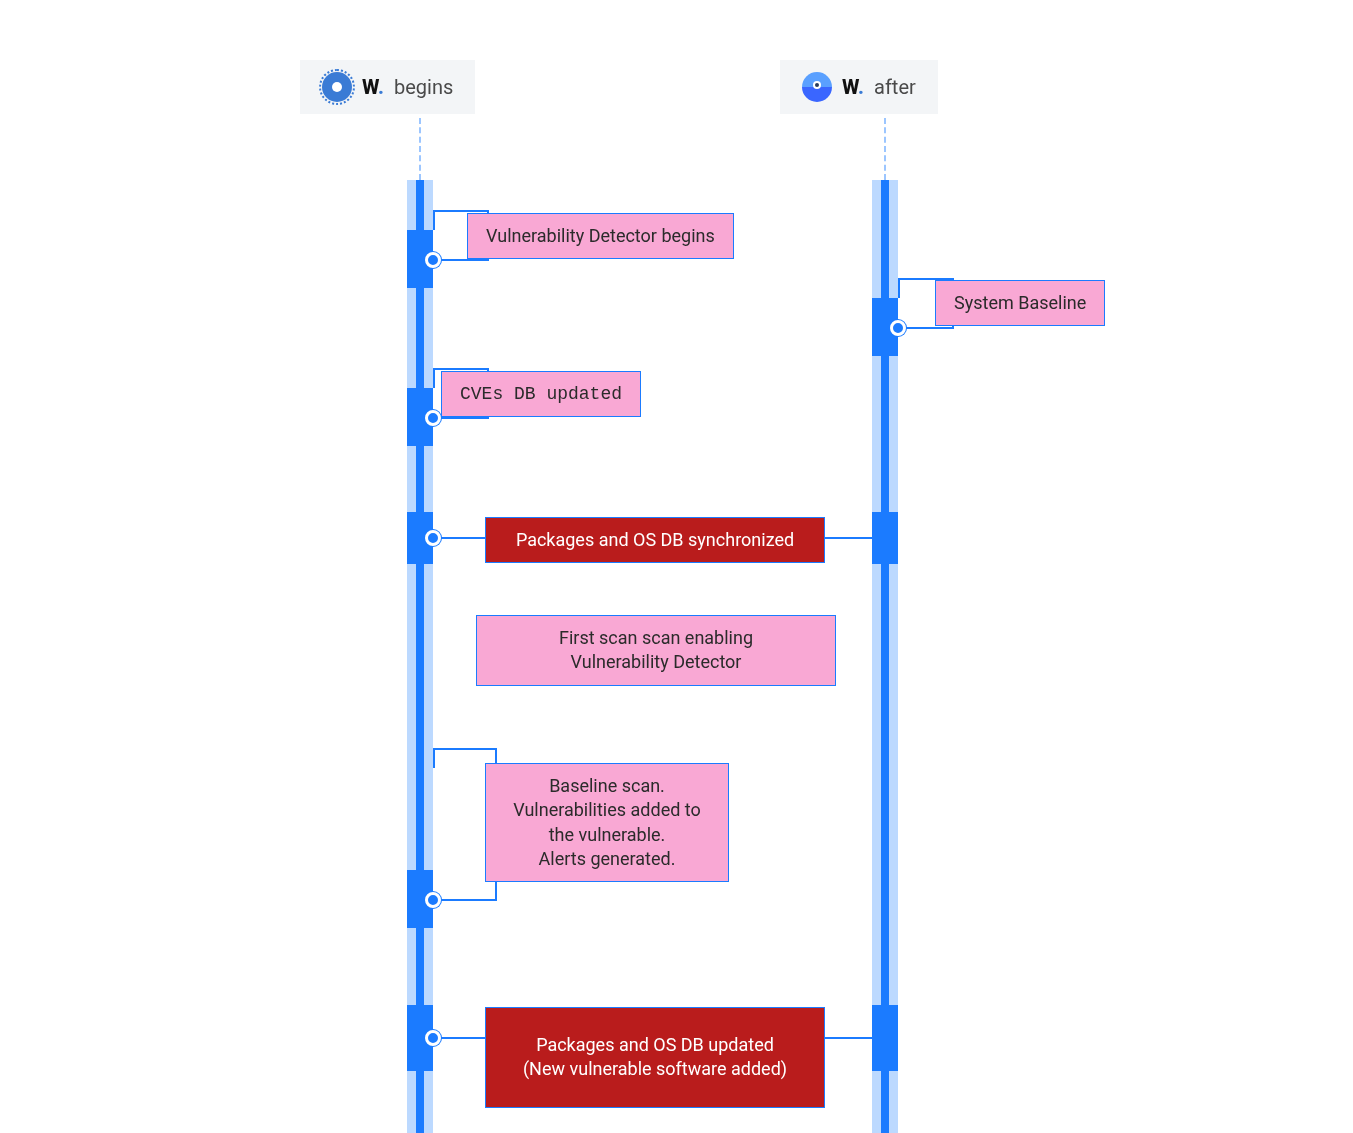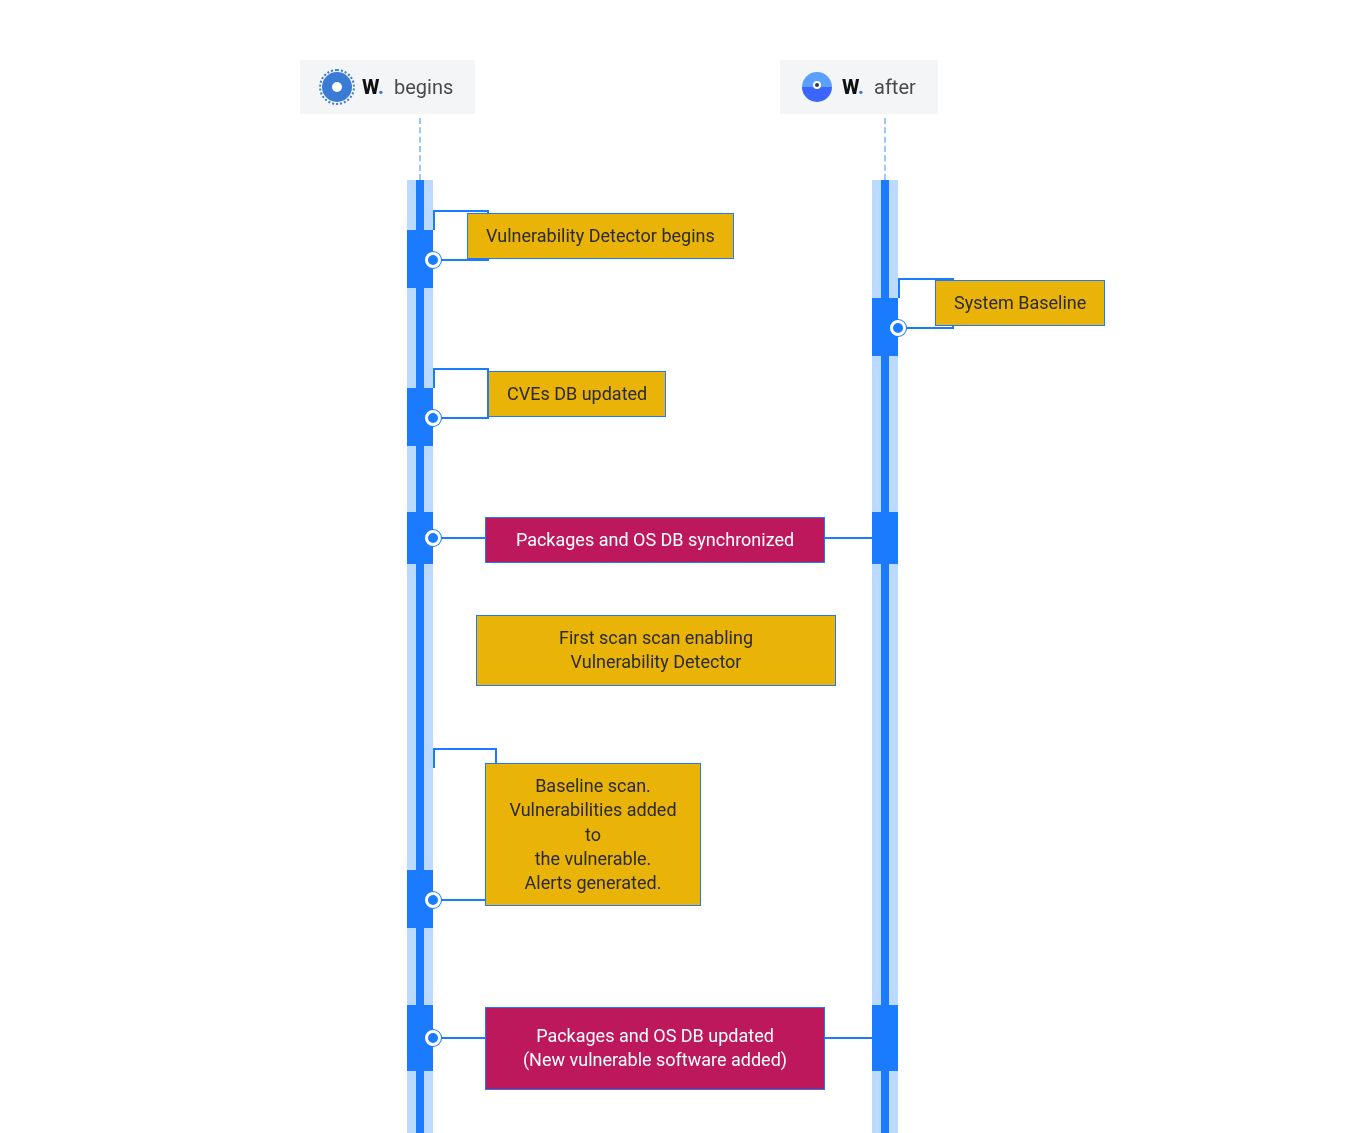--- a/index.html
+++ b/index.html
@@ -134,29 +134,29 @@
     background: #1b7bff;
     border: 3px solid #fff;
     border-radius: 50%;
     box-shadow: 0 0 0 1px #1b7bff;
   }
 
   
   .box {
     position: absolute;
     border: 1.5px solid #1b7bff;
-    background: #eab308;
+    background: #f9a8d4;
     color: #2b2b2b;
     font-size: 18px;
     padding: 10px 18px;
     text-align: center;
     line-height: 1.35;
   }
   .box.filled {
-    background: #be185d;
+    background: #b91c1c;
     color: #fff;
     border-color: #1b7bff;
   }
 </style>
 </head>
 <body>
 
 <div class="container">
 
   <div class="participant" style="left:300px;">
@@ -202,21 +202,21 @@
   <div class="box" style="left:935px; top:280px;">
     <span>System Baseline</span>
   </div>
 
   <div class="exec" style="left:407px; top:388px; height:58px;"></div>
   <div class="dot" style="left:425px; top:410px;"></div>
   <div class="conn-h" style="left:441px; top:417px; width:48px;"></div>
   <div class="conn-v" style="left:487px; top:368px; height:51px;"></div>
   <div class="conn-h" style="left:433px; top:368px; width:56px;"></div>
   <div class="conn-v" style="left:433px; top:368px; height:20px;"></div>
-  <div class="box" style="left:488px; top:371px;">
+  <div class="box" style="left:441px; top:371px;font-family:Liberation Mono, monospace;">
     <span>CVEs DB updated</span>
   </div>
 
   <div class="exec" style="left:407px; top:512px; height:52px;"></div>
   <div class="exec" style="left:872px; top:512px; height:52px;"></div>
   <div class="dot" style="left:425px; top:530px;"></div>
   <div class="conn-h" style="left:441px; top:537px; width:431px;"></div>
   <div class="box filled" style="left:485px; top:517px; width:340px; padding:10px 12px;">
     <span>Packages and OS DB synchronized</span>
   </div>
@@ -225,29 +225,29 @@
     <span>First scan scan enabling</span><br>
     <span>Vulnerability Detector</span>
   </div>
 
   <div class="exec" style="left:407px; top:870px; height:58px;"></div>
   <div class="dot" style="left:425px; top:892px;"></div>
   <div class="conn-h" style="left:441px; top:899px; width:56px;"></div>
   <div class="conn-v" style="left:495px; top:748px; height:153px;"></div>
   <div class="conn-h" style="left:433px; top:748px; width:64px;"></div>
   <div class="conn-v" style="left:433px; top:748px; height:20px;"></div>
-  <div class="box" style="left:485px; top:763px; width:216px;">
+  <div class="box" style="left:485px; top:763px; width:244px;">
     <span>Baseline scan.</span><br>
     <span>Vulnerabilities added to</span><br>
     <span>the vulnerable.</span><br>
     <span>Alerts generated.</span>
   </div>
 
   <div class="exec" style="left:407px; top:1005px; height:66px;"></div>
   <div class="exec" style="left:872px; top:1005px; height:66px;"></div>
   <div class="dot" style="left:425px; top:1030px;"></div>
   <div class="conn-h" style="left:441px; top:1037px; width:431px;"></div>
-  <div class="box filled" style="left:485px; top:1007px; width:340px; padding:16px 10px;">
+  <div class="box filled" style="left:485px; top:1007px; width:340px; padding:25px 10px;">
     <span>Packages and OS DB updated</span><br>
     <span>(New vulnerable software added)</span>
   </div>
 
 </div>
 
 </body></html>

